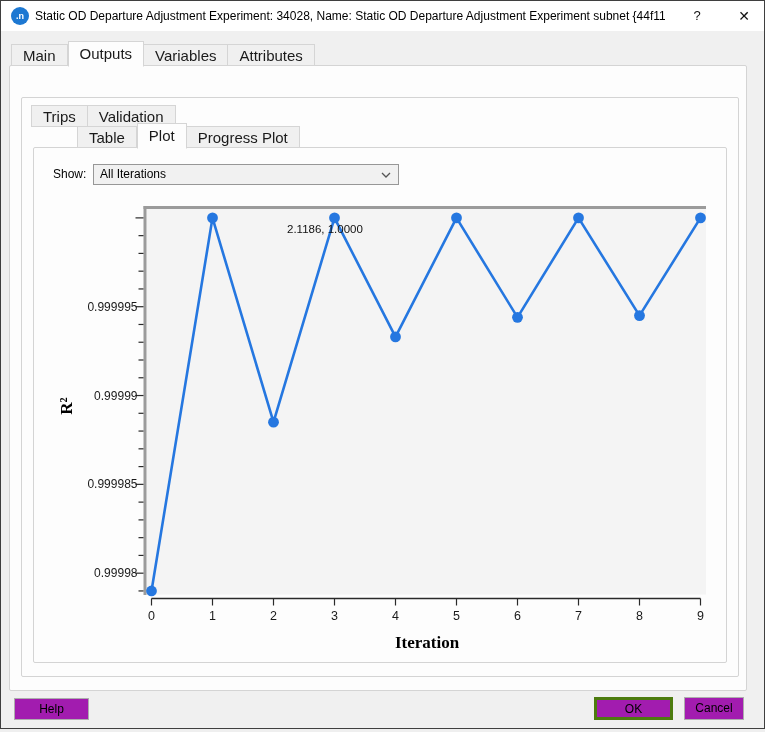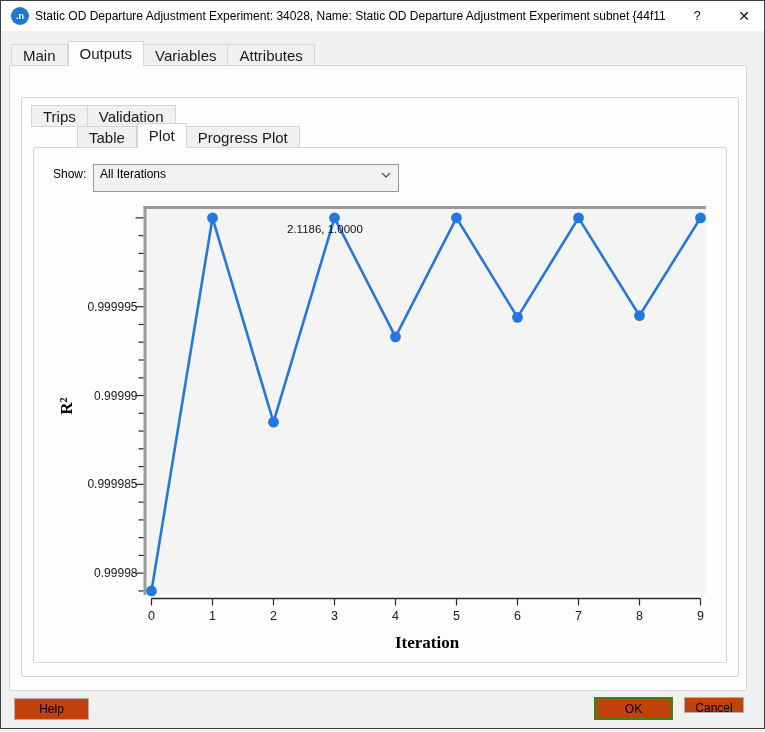--- a/index.html
+++ b/index.html
@@ -45,38 +45,38 @@
 
   
   .pane { position:absolute; background:#fdfdfd; border:1px solid #d4d4d4; border-radius:2px; z-index:1; }
   .pane-outputs { left:8px;  top:64px;  width:738px; height:626px; }
   .pane-conv    { left:20px; top:96px;  width:718px; height:580px; }
   .pane-plot    { left:32px; top:146px; width:694px; height:516px; }
 
   
   .show-label { position:absolute; left:52px; top:163px; height:21px; line-height:21px; font-size:12px; color:#000; z-index:4;text-align:center; }
   .combo {
-    position:absolute; left:92px; top:163px; width:306px; height:28px; z-index:4;
+    position:absolute; left:92px; top:163px; width:306px; height:21px; z-index:4;
     background:#f1f1f1; border:1px solid #979797;
     font-size:12px; color:#000; line-height:19px; padding:0 22px 0 6px;
   }
   .combo .chev { position:absolute; right:7px; top:7px; }
 
   
   #chart-svg { position:absolute; left:0; top:0; z-index:2; pointer-events:none; }
   #chart-svg .hit { pointer-events:auto; }
 
   
   .btn {
-    position:absolute; height:22px; background:#c2410c; border:1px solid #adadad;
+    position:absolute; height:22px; background:#a21caf; border:1px solid #adadad;
     font-size:12px; color:#000; text-align:center; line-height:20px; z-index:4;
   }
   .btn-help   { left:13px;  top:697px; width:75px; }
   .btn-ok     { left:593px; top:696px; width:79px; height:23px; border:3px solid #4d7c0f; line-height:19px; }
-  .btn-cancel { left:683px; top:696px; width:60px; height:16px; }
+  .btn-cancel { left:683px; top:696px; width:60px; height:23px; }
 
   .below-strip { width:765px; height:3px; background:#efefef; }
 </style>
 </head>
 <body>
 
 <div class="window">
 
   <div class="titlebar">
     <div class="app-icon">.n</div>

